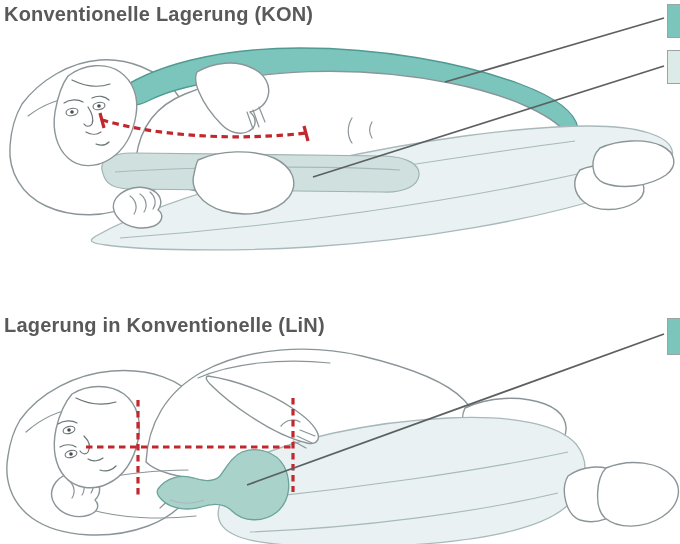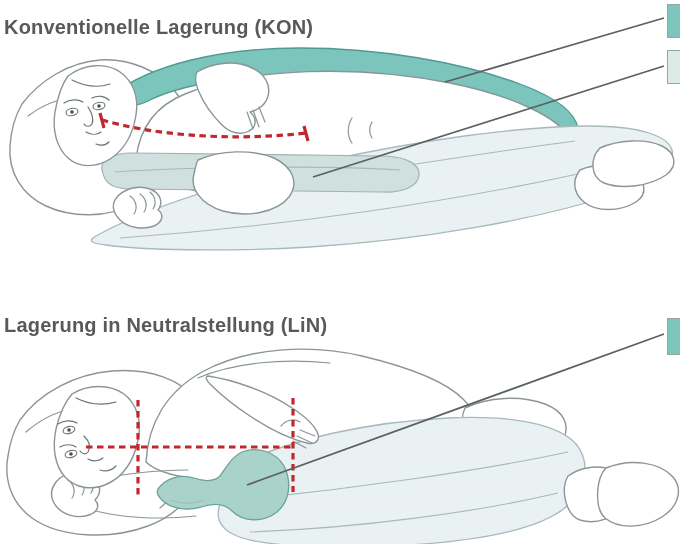--- a/index.html
+++ b/index.html
@@ -7,21 +7,21 @@
     position:relative;width:680px;height:544px;overflow:hidden;
     background:var(--background,#fff);
     font-family:"Liberation Sans", sans-serif;
   }
   .canvas svg{position:absolute;left:0;top:0;z-index:1;}
   .title{
     position:absolute;left:4px;margin:0;z-index:2;
     font-size:20px;font-weight:bold;letter-spacing:.2px;
     color:var(--title_text,#595959);
   }
-  .t-kon{top:16px;}
+  .t-kon{top:3px;}
   .t-lin{top:314px;}
   .swatch{
     position:absolute;z-index:2;width:14px;
     border:1px solid var(--legend_border,#98a5a3);
     box-sizing:border-box;
   }
   .s1{left:667px;top:4px;height:34px;}
   .s2{left:667px;top:50px;height:34px;}
   .s3{left:667px;top:318px;height:37px;}
 
@@ -39,21 +39,21 @@
   .redline{fill:none;stroke:var(--alignment_red);stroke-width:3.2;stroke-dasharray:6.5 4.5;stroke-linecap:butt;}
   .redtick{fill:none;stroke:var(--alignment_red);stroke-width:3.2;stroke-linecap:butt;}
   .leader{stroke:var(--leader_line);stroke-width:1.7;}
 </style>
 </head>
 <body>
 
 <div class="canvas">
 
   <h2 class="title t-kon">Konventionelle Lagerung (KON)</h2>
-  <h2 class="title t-lin">Lagerung in Neutralstellung (LiN)</h2>
+  <h2 class="title t-lin">Lagerung in Konventionelle (LiN)</h2>
 
   <div class="swatch s1" style="background-color: rgb(124, 197, 188);"></div>
   <div class="swatch s2" style="background-color: rgb(220, 235, 231);"></div>
   <div class="swatch s3" style="background-color: rgb(124, 197, 188);"></div>
 
   <svg width="680" height="544" viewBox="0 0 680 544">
 
     <g>
 
       <g>

